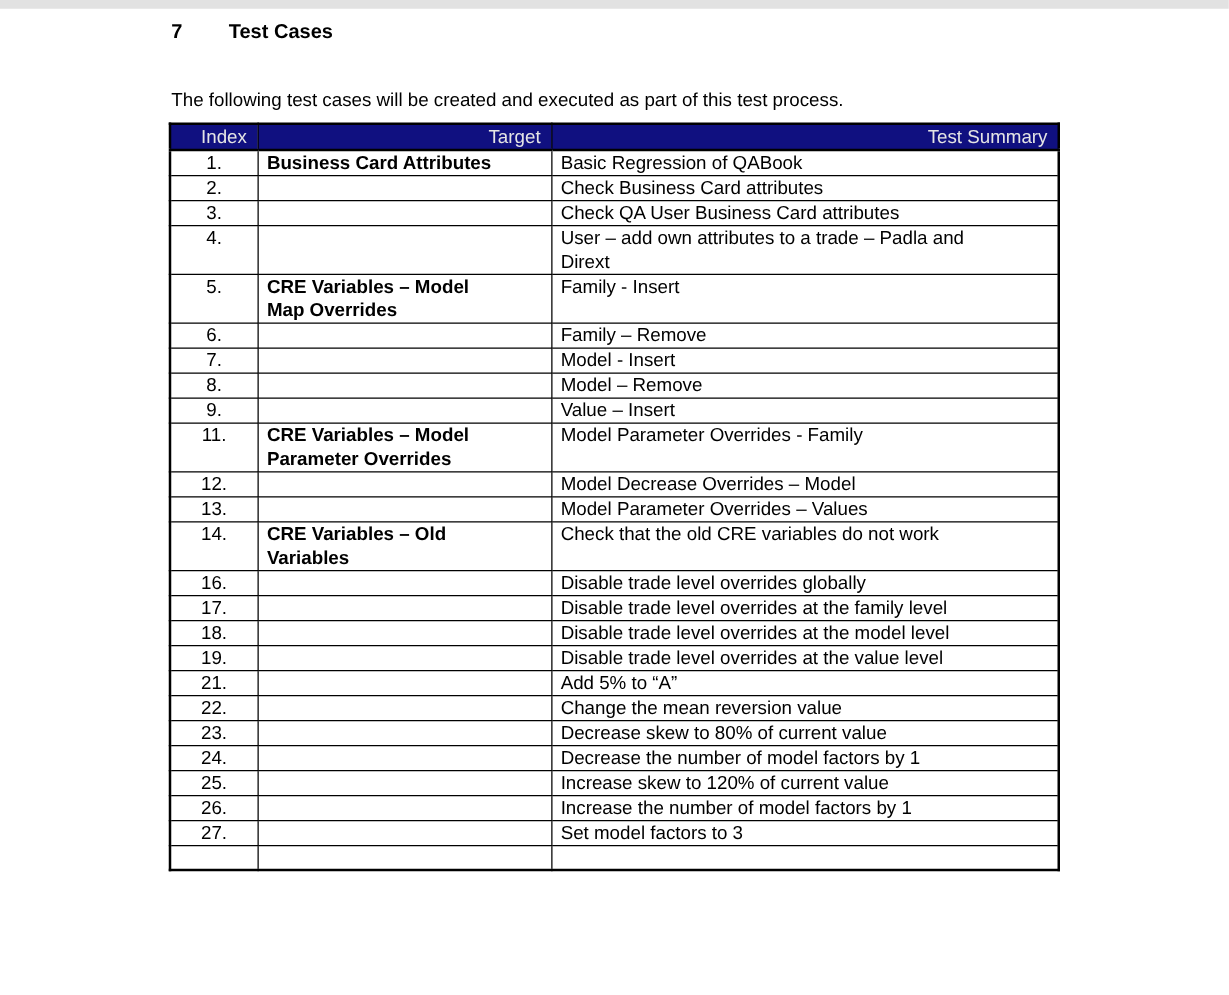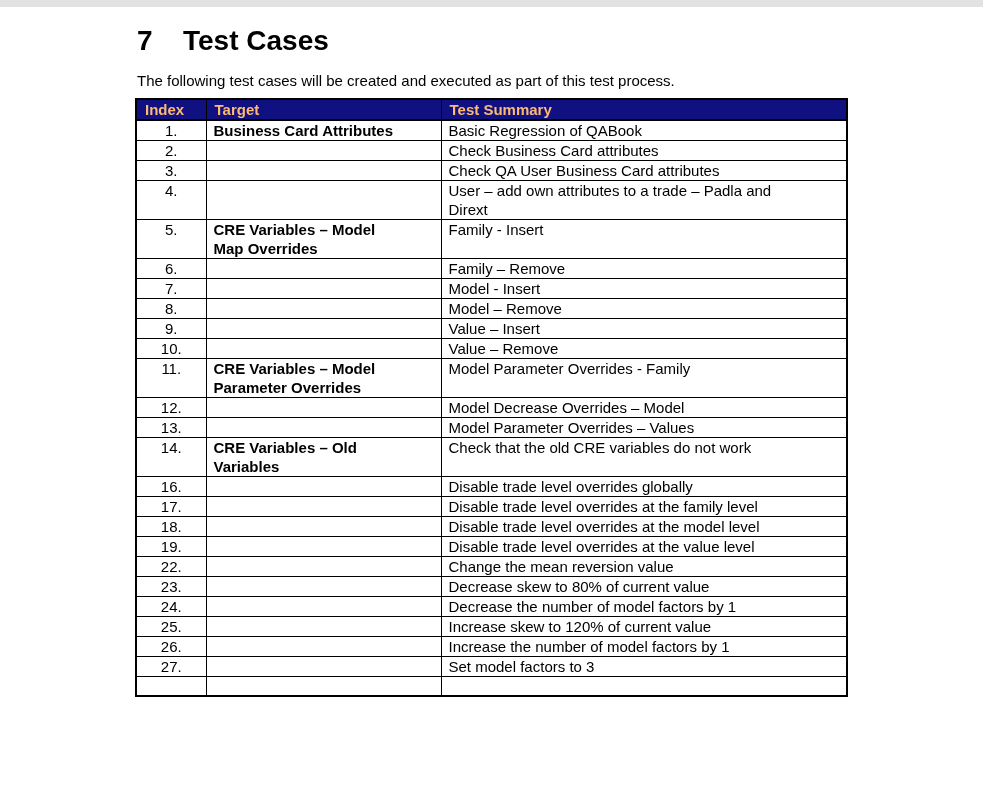--- a/index.html
+++ b/index.html
@@ -12,44 +12,44 @@
     overflow: hidden;
     position: relative;
   }
   .top-strip {
     position: absolute; top: 0; left: 0;
     width: 983px; height: 7px;
     background: #e2e2e2;
   }
   .doc-heading {
     position: absolute; left: 137px; top: 6px;
-    font-size: 28px; font-weight: bold;
+    font-size: 16px; font-weight: bold;
     white-space: nowrap;
   }
   .doc-heading .h-num { display: inline-block; width: 46px; }
   .doc-intro {
     position: absolute; left: 137px; top: 57px;
     font-size: 15px;
   }
   table.test-cases {
     position: absolute; left: 135px; top: 98px;
     width: 711px;
     border-collapse: collapse;
     table-layout: fixed;
     font-size: 15px;
   }
   table.test-cases, table.test-cases th, table.test-cases td {
     border: 1px solid #000000;
   }
   table.test-cases { border-width: 2px; }
   table.test-cases th {
     background: #101080;
-    color: #fdba74;
-    font-weight: bold;
-    text-align: left;
+    color: #e5e5e5;
+    font-weight: normal;
+    text-align: right;
     padding: 0 8px;
     height: 20px;
     line-height: 19px;
     border-bottom-width: 2px;
   }
   table.test-cases td {
     vertical-align: top;
     padding: 0 7px;
     line-height: 19px;
     height: 19px;
@@ -129,25 +129,20 @@
         <td class="col-index">8.</td>
         <td class="col-target"></td>
         <td class="col-summary"><span>Model – Remove</span></td>
       </tr>
       <tr>
         <td class="col-index">9.</td>
         <td class="col-target"></td>
         <td class="col-summary"><span>Value – Insert</span></td>
       </tr>
       <tr>
-        <td class="col-index">10.</td>
-        <td class="col-target"></td>
-        <td class="col-summary"><span>Value – Remove</span></td>
-      </tr>
-      <tr>
         <td class="col-index">11.</td>
         <td class="col-target">CRE Variables – Model
 Parameter Overrides</td>
         <td class="col-summary"><span>Model Parameter Overrides - Family</span></td>
       </tr>
       <tr>
         <td class="col-index">12.</td>
         <td class="col-target"></td>
         <td class="col-summary"><span>Model Decrease Overrides – Model</span></td>
       </tr>
@@ -176,20 +171,25 @@
         <td class="col-index">18.</td>
         <td class="col-target"></td>
         <td class="col-summary"><span>Disable trade level overrides at the model level</span></td>
       </tr>
       <tr>
         <td class="col-index">19.</td>
         <td class="col-target"></td>
         <td class="col-summary"><span>Disable trade level overrides at the value level</span></td>
       </tr>
       <tr>
+        <td class="col-index">21.</td>
+        <td class="col-target"></td>
+        <td class="col-summary"><span>Add 5% to “A”</span></td>
+      </tr>
+      <tr>
         <td class="col-index">22.</td>
         <td class="col-target"></td>
         <td class="col-summary"><span>Change the mean reversion value</span></td>
       </tr>
       <tr>
         <td class="col-index">23.</td>
         <td class="col-target"></td>
         <td class="col-summary"><span>Decrease skew to 80% of current value</span></td>
       </tr>
       <tr>

